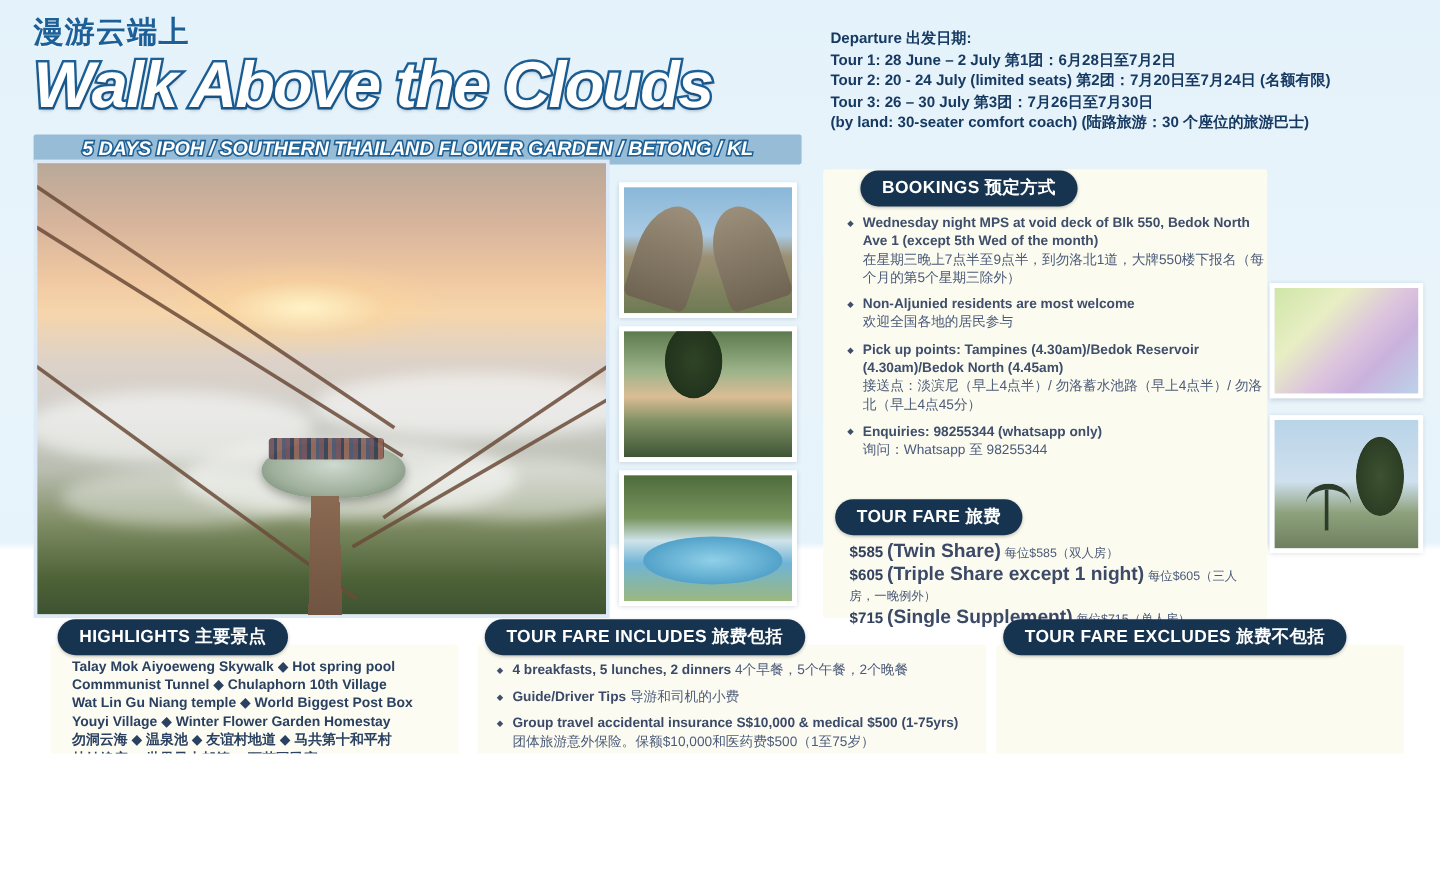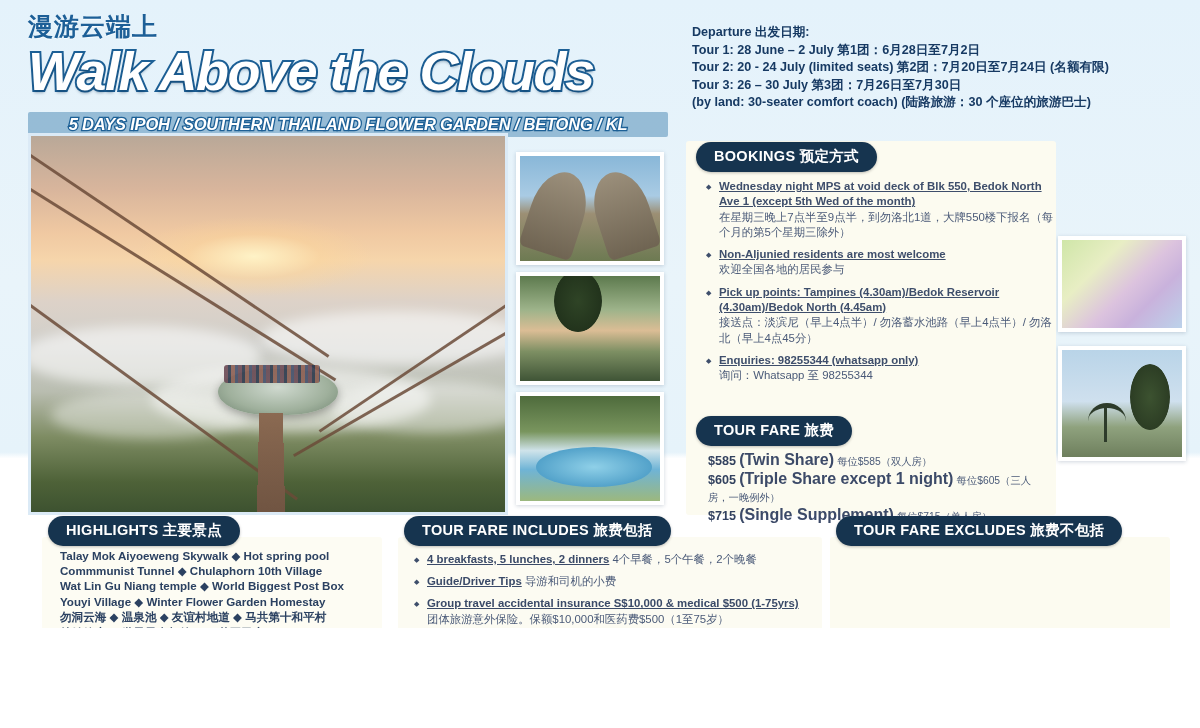--- a/index.html
+++ b/index.html
@@ -177,41 +177,41 @@
   }
   .pill .cn { font-size: 14.5px; }
 
   
   #right-panel {
     position: absolute; left: 686px; top: 141px;
     width: 370px; height: 374px;
     background: #fcfbf0;
     border-radius: 3px;
   }
-  #bookings-pill { position: absolute; left: 696px; top: 142px; }
+  #bookings-pill { position: absolute; left: 717px; top: 142px; }
   #bookings-list {
     position: absolute; left: 706px; top: 179px; width: 350px;
     color: #3e4e6b; font-size: 11.4px; line-height: 15.3px;
   }
   #tourfare-pill { position: absolute; left: 696px; top: 416px; }
   #tourfare-list {
     position: absolute; left: 708px; top: 452px; width: 340px;
     color: #3c4a68; font-size: 11.3px; line-height: 16.5px;
   }
   #tourfare-list .price { font-weight: bold; font-size: 12.6px; color: #33425f; }
   #tourfare-list .paren { font-size: 16px; font-weight: bold; }
   #tourfare-list .cn { font-size: 10.3px; }
 
   ul.bul { list-style: none; }
   ul.bul > li { position: relative; padding-left: 13px; margin-bottom: 7px; }
   ul.bul > li:before {
     content: "\25C6"; position: absolute; left: 0; top: 0;
     font-size: 7px; line-height: 15px; color: #3e4e6b;
   }
-  .en { font-weight: bold; text-decoration: underline; }
+  .en { font-weight: bold; }
   .cn { color: #4a5a78; }
 
   
   #highlights-panel {
     position: absolute; left: 42px; top: 537px; width: 340px; height: 110px;
     background: rgba(252,251,240,.82); border-radius: 3px;
   }
   #highlights-pill { position: absolute; left: 48px; top: 516px; }
   #highlights-body {
     position: absolute; left: 60px; top: 548px; width: 318px;

